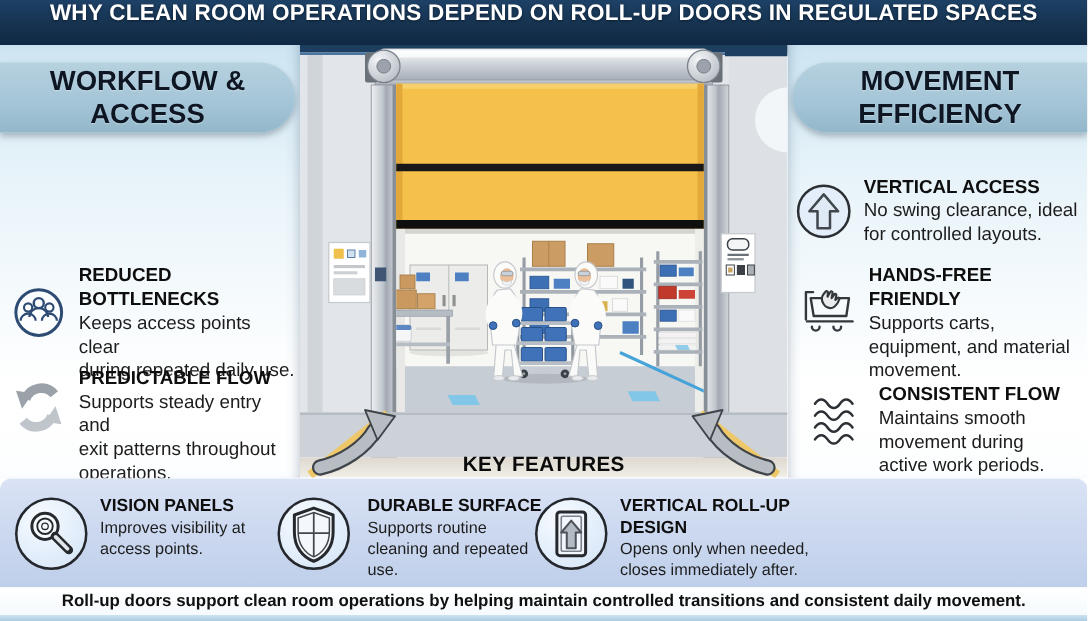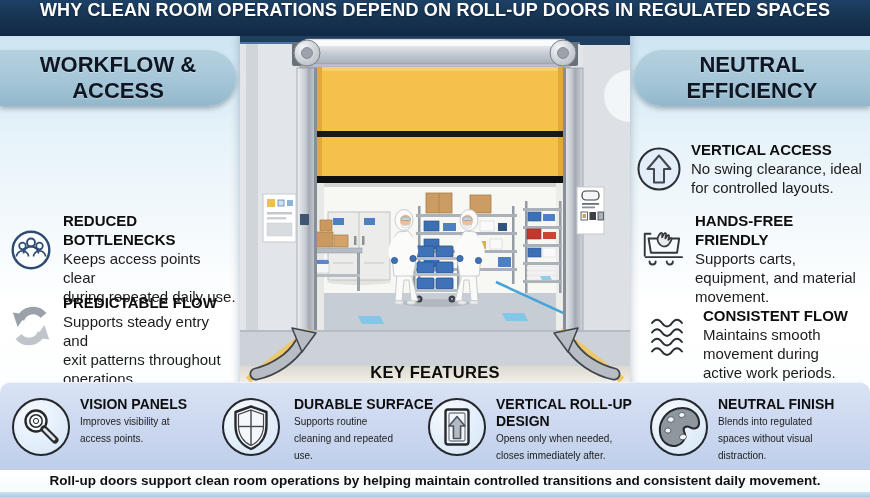--- a/index.html
+++ b/index.html
@@ -36,21 +36,21 @@
   .features-panel{position:absolute;left:0;top:382px;width:870px;height:88px;
     background:linear-gradient(180deg,#dae3f5 0%,#cdd9f0 45%,#bfcfea 100%);
     border-radius:10px 10px 0 0;border-top:1px solid #edf2fb;box-sizing:border-box;}
   .feature{position:absolute;top:396px;display:flex;gap:10px;align-items:flex-start;}
   .fcirc{flex:0 0 58px;width:58px;height:58px;border-radius:50%;margin-top:2px;
     border:2.5px solid #24272b;box-sizing:border-box;
     background:radial-gradient(circle at 35% 28%,#f7fbfe 0%,#e3eefb 55%,#d3e4f6 100%);
     position:relative;}
   .fcirc svg{position:absolute;left:-2.5px;top:-2.5px;}
   .f-title{font-size:14px;line-height:17px;font-weight:700;color:#0e0e0e;white-space:pre-line;}
-  .f-desc{font-size:10px;line-height:17px;color:#1c1c1c;white-space:pre-line;}
+  .f-desc{font-size:13px;line-height:17px;color:#1c1c1c;white-space:pre-line;}
   
   .footer{position:absolute;left:0;top:470px;width:870px;height:27px;
     background:linear-gradient(180deg,#ffffff 0%,#f3f9fc 100%);
     display:flex;align-items:flex-start;justify-content:center;}
   .footer-text{font-size:13.5px;font-weight:700;color:#101010;line-height:21px;white-space:nowrap;}
   .footer-strip{position:absolute;left:0;top:492px;width:870px;height:5px;
     background:linear-gradient(180deg,#cfe3f1,#a9cbe0);}
   .scene{position:absolute;left:240px;top:36px;}
 </style>
 </head>
@@ -273,21 +273,21 @@
       <rect x="358" y="176" width="5.5" height="8" fill="#aab0b6" stroke="#3c4147" stroke-width=".8"></rect>
     </g>
   </svg>
 
   <div class="pill pill-left">
     <div class="pill-text">WORKFLOW &amp;
 ACCESS</div>
   </div>
 
   <div class="pill pill-right">
-    <div class="pill-text">NEUTRAL
+    <div class="pill-text">MOVEMENT
 EFFICIENCY</div>
   </div>
 
 
   <div class="side-item" style="left:8px;top:211px;width:228px;">
     <div class="si-icon" style="margin-top:18px;">
       <svg width="42" height="42" viewBox="0 0 42 42" fill="none" stroke="#2e4b74">
         <circle cx="21" cy="21" r="18.3" fill="rgba(255,255,255,.55)" stroke-width="2.4"></circle>
         <circle cx="12.5" cy="17" r="3.3" stroke-width="1.7"></circle>
         <path d="M6.5,27.5 a6,5.6 0 0 1 12,0" stroke-width="1.7"></path>
@@ -419,38 +419,19 @@
       </svg>
     </div>
     <div class="f-text">
       <div class="f-title">VERTICAL ROLL-UP
 DESIGN</div>
       <div class="f-desc">Opens only when needed,
 closes immediately after.</div>
     </div>
   </div>
 
-  <div class="feature" style="left:650px;">
-    <div class="fcirc">
-      <svg width="58" height="58" viewBox="0 0 58 58">
-        <g transform="rotate(-8 29 29)">
-          <path d="M30,10.5 C42,9.5 50.5,18 49.5,27.5 C48.8,33.5 43,33.5 40,31 C36.5,28 32,30 33.5,34.5 C35.2,39.5 31.5,46 24.5,47 C15,48.3 8.5,40 9.5,30 C10.6,19.5 19,11.5 30,10.5 Z" fill="#8e969e" stroke="#26292d" stroke-width="2"></path>
-          <ellipse cx="22" cy="20.5" rx="3.4" ry="2.8" fill="#f3f7fb" stroke="#4d5359" stroke-width=".8"></ellipse>
-          <ellipse cx="33.5" cy="17.5" rx="3.1" ry="2.5" fill="#f3f7fb" stroke="#4d5359" stroke-width=".8"></ellipse>
-          <ellipse cx="17.5" cy="31" rx="3" ry="2.5" fill="#f3f7fb" stroke="#4d5359" stroke-width=".8"></ellipse>
-          <ellipse cx="31.5" cy="39.5" rx="3.5" ry="2.7" fill="#f3f7fb" stroke="#4d5359" stroke-width=".8"></ellipse>
-        </g>
-      </svg>
-    </div>
-    <div class="f-text">
-      <div class="f-title">NEUTRAL FINISH</div>
-      <div class="f-desc">Blends into regulated
-spaces without visual
-distraction.</div>
-    </div>
-  </div>
 
   <div class="footer">
     <div class="footer-text">Roll-up doors support clean room operations by helping maintain controlled transitions and consistent daily movement.</div>
   </div>
   <div class="footer-strip"></div>
 
 </div>
 
 </body></html>

